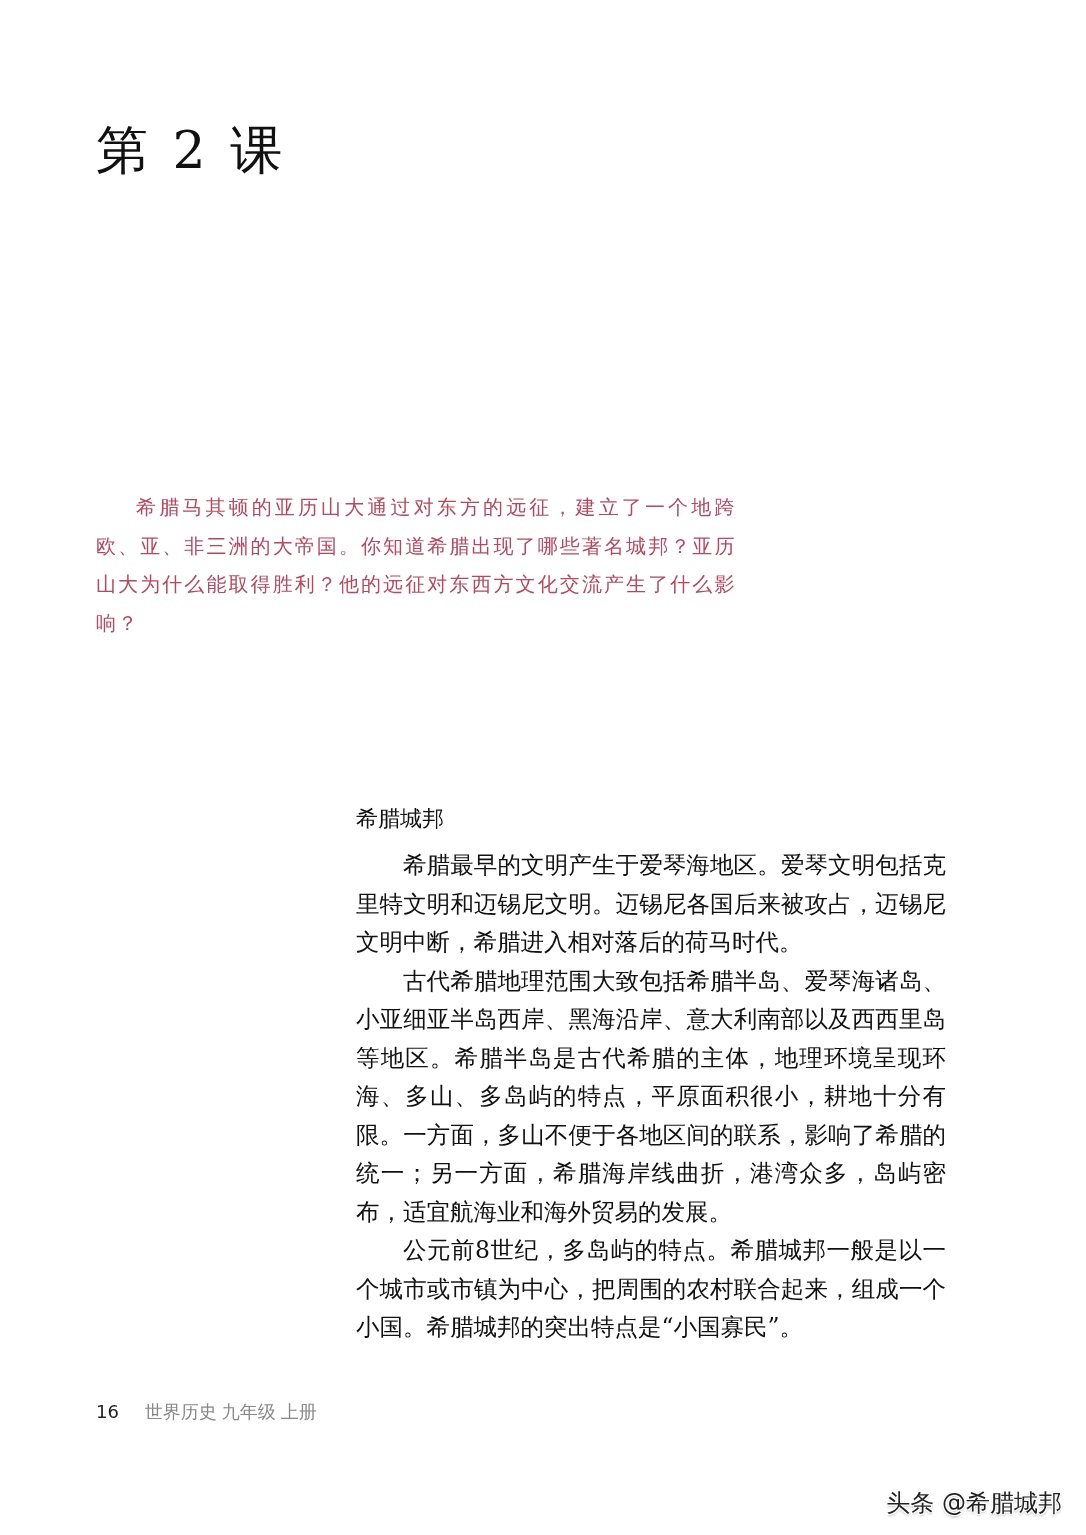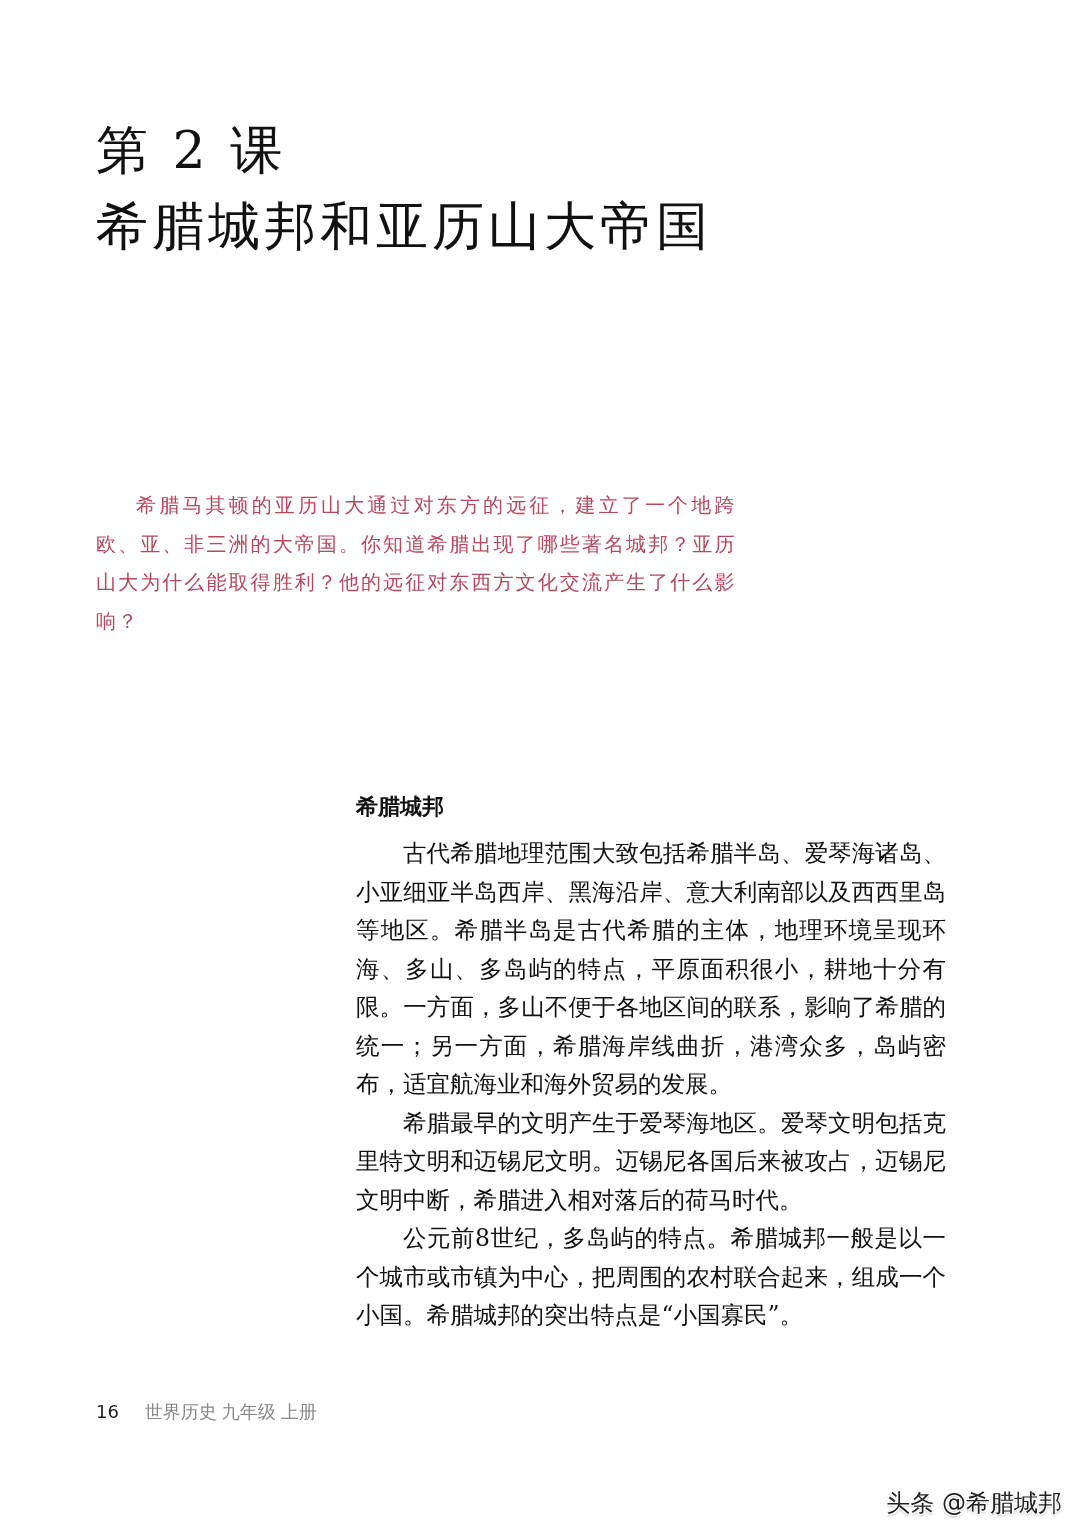--- a/index.html
+++ b/index.html
@@ -10,31 +10,31 @@
     }
     .lesson-title {
       position: absolute; left: 96px; top: 112px;
       font-family: "DejaVu Serif", "Liberation Serif", serif;
       font-size: 52px; line-height: 76px; color: #111;
       letter-spacing: 4px; font-weight: normal;
     }
     .lesson-title .line { display: block; white-space: nowrap; }
     .intro {
       position: absolute; left: 96px; top: 468px; width: 640px;
-      font-family: Liberation Mono, monospace;
+      font-family: Liberation Sans, sans-serif;
       font-size: 20px; line-height: 38.5px; color: #b5485e;
       text-indent: 2em; letter-spacing: 1.6px; text-align: justify;
     }
     .section {
       position: absolute; left: 356px; top: 786px; width: 590px;
     }
     .section-heading {
       font-family: "DejaVu Sans", "Liberation Sans", sans-serif;
-      font-size: 22px; font-weight: bold; color: #111;
-      margin: 4px 0 10px 0; line-height: 34px;
+      font-size: 22px; font-weight: normal; color: #111;
+      margin: 16px 0 10px 0; line-height: 34px;
     }
     .para {
       font-family: "DejaVu Serif", "Liberation Serif", serif;
       font-size: 23.5px; line-height: 38.5px; color: #111;
       text-indent: 2em; margin: 0; text-align: justify;
     }
     .footer {
       position: absolute; left: 96px; top: 1400px;
       font-size: 18px; line-height: 24px; white-space: nowrap;
     }
@@ -48,29 +48,28 @@
       font-family: "DejaVu Sans", "Liberation Sans", sans-serif;
       font-size: 24px; color: #222; white-space: nowrap;
       text-shadow: 1px 1px 0 #fff, -1px -1px 0 #fff, 1px -1px 0 #fff, -1px 1px 0 #fff, 0 2px 3px rgba(0,0,0,0.35);
     }
   </style>
 </head>
 <body>
 
 <header class="lesson-title">
   <span class="line">第 2 课</span>
-  <span class="line">希腊城邦和亚历山大帝国</span>
 </header>
 
 <p class="intro">希腊马其顿的亚历山大通过对东方的远征，建立了一个地跨欧、亚、非三洲的大帝国。你知道希腊出现了哪些著名城邦？亚历山大为什么能取得胜利？他的远征对东西方文化交流产生了什么影响？</p>
 
 <section class="section">
   <h2 class="section-heading">希腊城邦</h2>
+  <p class="para">希腊最早的文明产生于爱琴海地区。爱琴文明包括克里特文明和迈锡尼文明。迈锡尼各国后来被攻占，迈锡尼文明中断，希腊进入相对落后的荷马时代。</p>
   <p class="para">古代希腊地理范围大致包括希腊半岛、爱琴海诸岛、小亚细亚半岛西岸、黑海沿岸、意大利南部以及西西里岛等地区。希腊半岛是古代希腊的主体，地理环境呈现环海、多山、多岛屿的特点，平原面积很小，耕地十分有限。一方面，多山不便于各地区间的联系，影响了希腊的统一；另一方面，希腊海岸线曲折，港湾众多，岛屿密布，适宜航海业和海外贸易的发展。</p>
-  <p class="para">希腊最早的文明产生于爱琴海地区。爱琴文明包括克里特文明和迈锡尼文明。迈锡尼各国后来被攻占，迈锡尼文明中断，希腊进入相对落后的荷马时代。</p>
   <p class="para">公元前8世纪，多岛屿的特点。希腊城邦一般是以一个城市或市镇为中心，把周围的农村联合起来，组成一个小国。希腊城邦的突出特点是“小国寡民”。</p>
 </section>
 
 <footer class="footer">
   <span class="page-number">16</span>
   <span class="book-title">世界历史  九年级  上册</span>
 </footer>
 
 <div class="watermark">头条 @希腊城邦</div>
 

